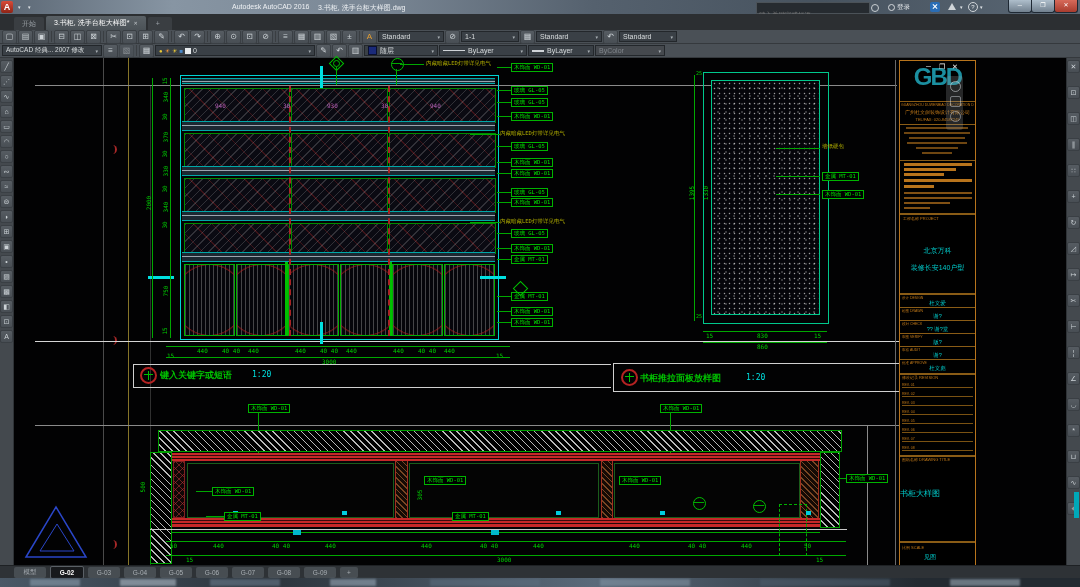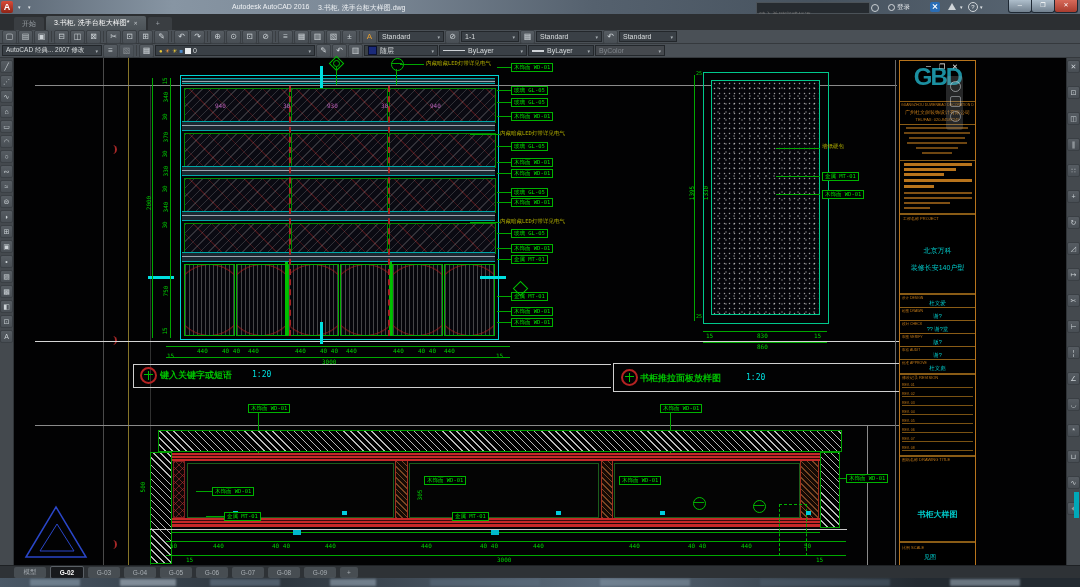--- a/index.html
+++ b/index.html
@@ -516,21 +516,21 @@
     <div class="a tbO" style="left:2px;top:322px;font-size:3.5px;border-bottom:1px solid #7a5212;width:71px;">REV. 01</div>
     <div class="a tbO" style="left:2px;top:331px;font-size:3.5px;border-bottom:1px solid #7a5212;width:71px;">REV. 02</div>
     <div class="a tbO" style="left:2px;top:340px;font-size:3.5px;border-bottom:1px solid #7a5212;width:71px;">REV. 03</div>
     <div class="a tbO" style="left:2px;top:349px;font-size:3.5px;border-bottom:1px solid #7a5212;width:71px;">REV. 04</div>
     <div class="a tbO" style="left:2px;top:358px;font-size:3.5px;border-bottom:1px solid #7a5212;width:71px;">REV. 05</div>
     <div class="a tbO" style="left:2px;top:367px;font-size:3.5px;border-bottom:1px solid #7a5212;width:71px;">REV. 06</div>
     <div class="a tbO" style="left:2px;top:376px;font-size:3.5px;border-bottom:1px solid #7a5212;width:71px;">REV. 07</div>
     <div class="a tbO" style="left:2px;top:385px;font-size:3.5px;border-bottom:1px solid #7a5212;width:71px;">REV. 08</div>
     <div class="a odiv" style="top:394px;height:2px;"></div>
     <div class="a tbO" style="left:2px;top:396px;font-size:4px;">图纸名称 DRAWING TITLE</div>
-    <div class="a tbC" style="left:0;top:448px;width:75px;text-align:center;font-size:8px;font-weight:bold;">书柜大样图</div>
+    <div class="a tbC" style="left:0;top:427px;width:75px;font-size:8px;font-weight:normal;">书柜大样图</div>
     <div class="a odiv" style="top:480px;height:2px;"></div>
     <div class="a tbO" style="left:2px;top:484px;font-size:4px;">比例 SCALE</div>
     <div class="a tbC" style="left:24px;top:492px;font-size:6px;">见图</div>
   </div>
 
   <span class="a" style="left:926px;top:63px;color:#f0f0f0;font-size:7px;">─</span>
   <span class="a" style="left:939px;top:63px;color:#f0f0f0;font-size:7px;">❐</span>
   <span class="a" style="left:952px;top:63px;color:#f0f0f0;font-size:7px;">✕</span>
   <div class="a" style="left:946px;top:76px;width:17px;height:54px;background:rgba(150,155,160,.25);border-radius:3px;">
     <div class="a" style="left:4px;top:5px;width:9px;height:9px;border:1px solid rgba(220,225,230,.55);border-radius:50%;"></div>

